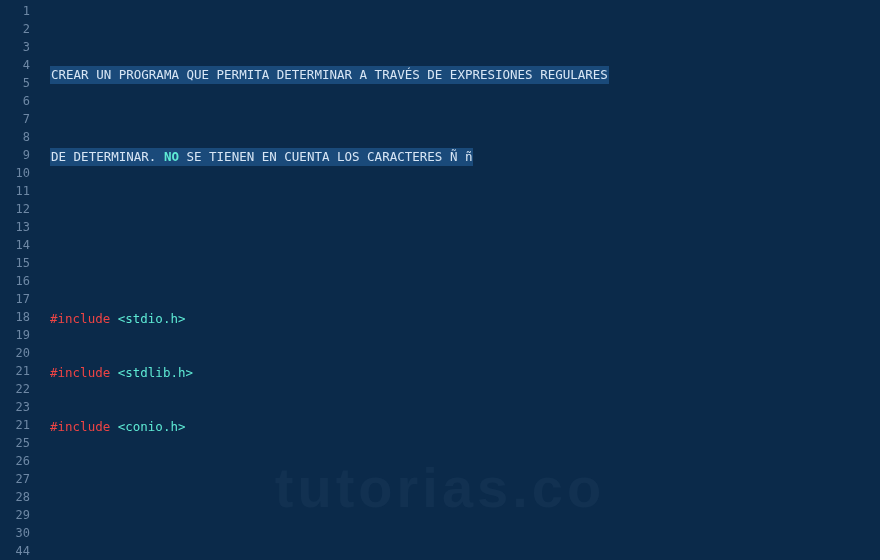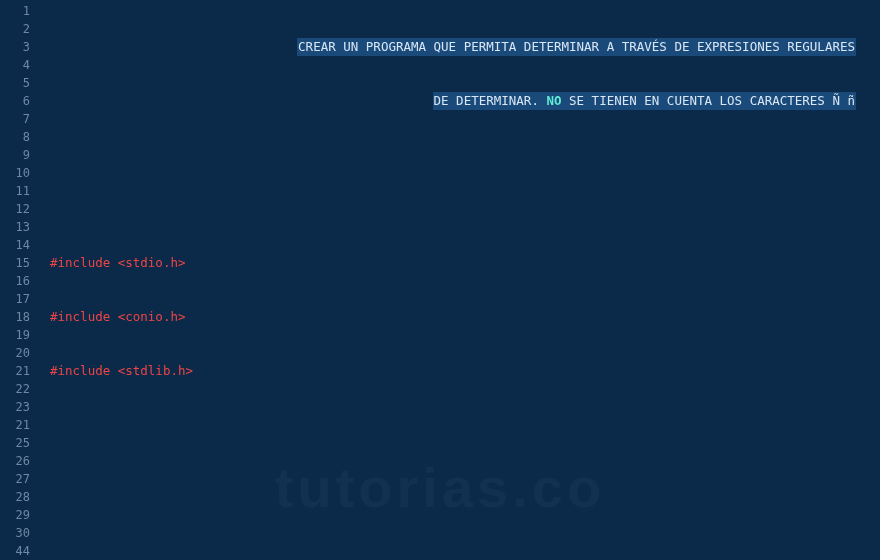--- a/index.html
+++ b/index.html
@@ -39,25 +39,26 @@
     white-space: pre;
   }
   .line { height: 18px; white-space: pre; }
   .highlight-bg {
     display: inline-block;
     background: #1a4a7a;
     color: #d8e6f5;
     padding: 0 1px;
   }
   .right-align {
-    text-align: right;
+    text-align: left;
     padding-right: 24px;
+    margin-top: 28px;
   }          
   .preproc { color: #ef4444; }         
-  .header { color: #ef4444; }      
+  .header { color: #5eead4; }      
   .num { color: #d4a060; }
   .comment-red { color: #5eead4; font-weight: bold; }
   .watermark {
     position: absolute;
     bottom: 40px;
     left: 0;
     right: 0;
     text-align: center;
     font-size: 56px;
     font-weight: bold;
@@ -103,22 +104,22 @@
       <div>29</div>
       <div>30</div>
       <div>44</div>
     </div>
   <div class="code">
     <div class="line right-align"><span class="highlight-bg">CREAR UN PROGRAMA QUE PERMITA DETERMINAR A TRAVÉS DE EXPRESIONES REGULARES</span></div>
     <div class="line right-align"><span class="highlight-bg"><span>DE DETERMINAR. </span><span class="comment-red">NO</span><span> SE TIENEN EN CUENTA LOS CARACTERES Ñ ñ</span></span></div>
     <div class="line"></div>
     <div class="line"></div>
     <div class="line"><span class="preproc">#include </span><span class="header">&lt;stdio.h&gt;</span></div>
+    <div class="line"><span class="preproc">#include </span><span class="header">&lt;stdlib.h&gt;</span></div>
     <div class="line"><span class="preproc">#include </span><span class="header">&lt;conio.h&gt;</span></div>
-    <div class="line"><span class="preproc">#include </span><span class="header">&lt;stdlib.h&gt;</span></div>
     <div class="line"></div>
     
     
     
     
     
     
     
     
     

